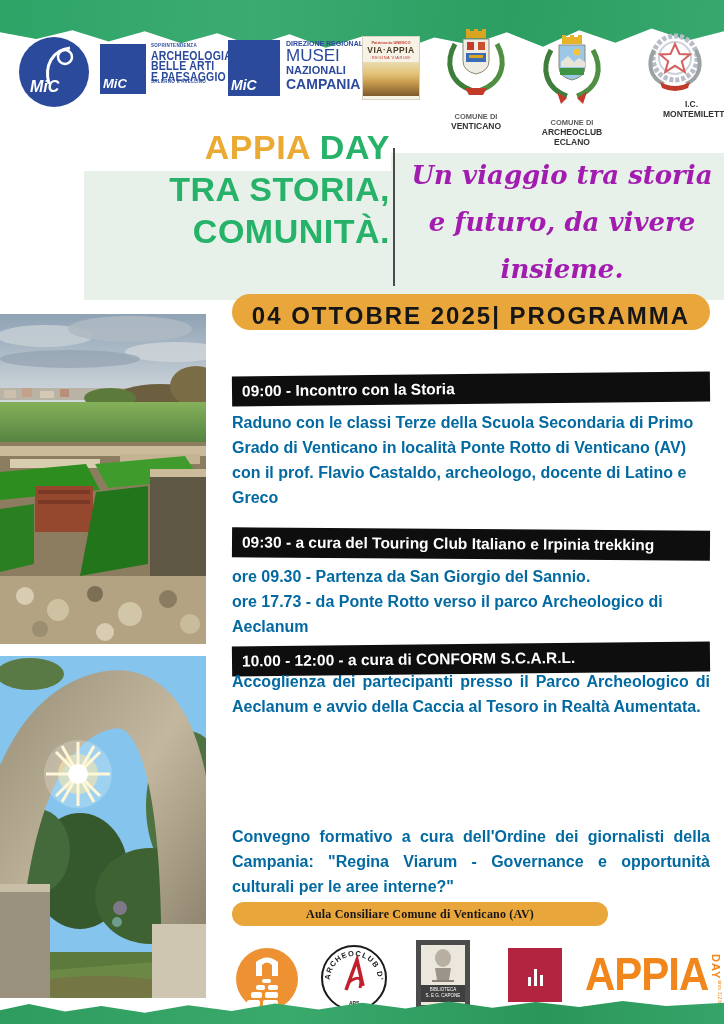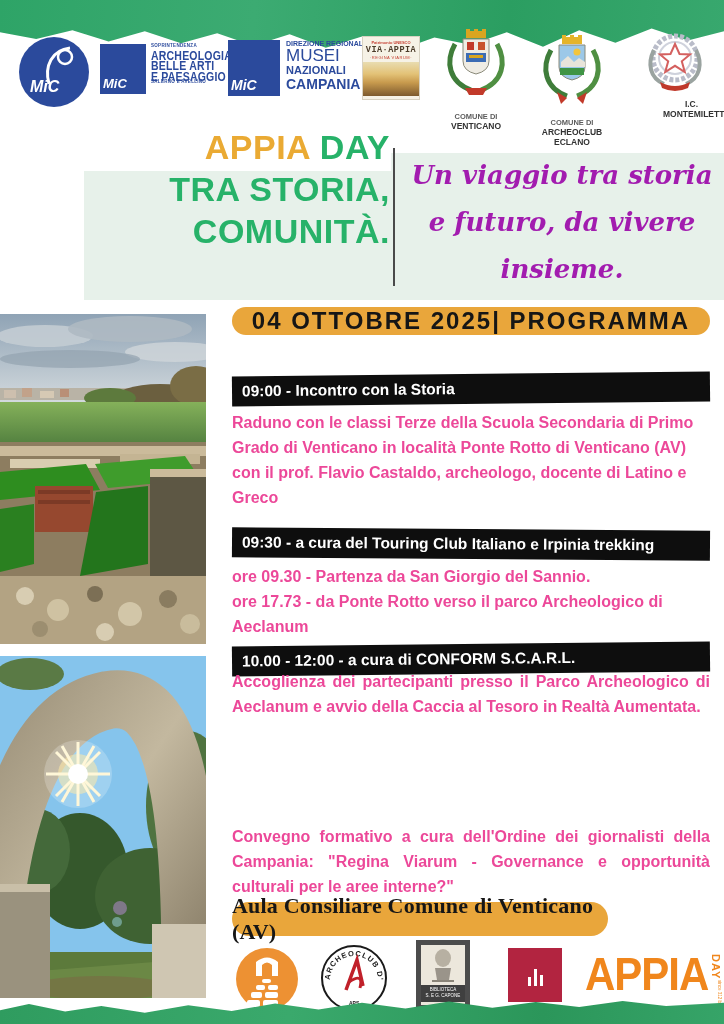--- a/index.html
+++ b/index.html
@@ -31,21 +31,21 @@
   .sopr-text .big { font-size:10.5px; font-weight:bold; letter-spacing:.2px; transform:scaleY(1.25); transform-origin:left top; }
   .musei { left:228px; top:40px; display:flex; gap:6px; }
   .musei .mic-sq { width:52px; height:56px; font-size:14px; }
   .musei-text { color:#2b4a9c; line-height:1.05; }
   .musei-text .t1 { font-size:7px; font-weight:bold; }
   .musei-text .t2 { font-size:17px; font-weight:normal; }
   .musei-text .t3 { font-size:11px; font-weight:bold; }
   .musei-text .t4 { font-size:14px; font-weight:bold; }
   .viaappia { left:362px; top:36px; width:58px; height:64px; border:1px solid #d8d2c2; background:#f6f2e6; overflow:hidden; text-align:center; }
   .viaappia .unesco { font-size:4px; color:#c43c2e; font-weight:bold; margin-top:3px; }
-  .viaappia .va { font-size:8.5px; color:#4a3a28; font-weight:bold; letter-spacing:.5px; font-family:Liberation Mono, monospace; }
+  .viaappia .va { font-size:8.5px; color:#4a3a28; font-weight:bold; letter-spacing:.5px; font-family:Liberation Sans, sans-serif; }
   .viaappia .rv { font-size:4px; color:#c43c2e; letter-spacing:.5px; }
   .viaappia .land { width:100%; height:34px; margin-top:2px;
     background:linear-gradient(#e9dcb0 0%,#e3c277 35%,#c89b4e 60%,#7d5a2e 100%); }
   .crest { text-align:center; }
   .crest-venticano { left:437px; top:28px; width:78px; }
   .crest-mirabella { left:527px; top:34px; width:90px; }
   .crest-label { font-size:7.5px; color:#5c5c5c; font-weight:bold; margin-top:2px; }
   .crest-label2 { font-size:8.5px; color:#333; font-weight:bold; }
   .ic-monte { left:630px; top:30px; width:90px; text-align:center; }
   .ic-label { font-size:8.5px; color:#333; font-weight:bold; margin-top:3px;margin-left:33px; }
@@ -62,34 +62,34 @@
     font-family:"DejaVu Serif", cursive; font-style:italic; font-weight:bold;
     color:#a21caf; font-size:26px; line-height:47px; }
 
   
   .photo { position:absolute; left:0; display:block; }
 
   
   .col { position:absolute; left:232px; width:478px; }
   .pill { background:#e9a63b; border-radius:24px; color:#161616; font-weight:bold;
     display:flex; align-items:center; justify-content:center; }
-  .pill-date { top:307px; height:28px; font-size:24px; letter-spacing:2px;align-items:flex-end; }
+  .pill-date { top:294px; height:36px; font-size:24px; letter-spacing:2px;align-items:flex-end; }
   .banner { background:#0e0e0e; color:#fff; font-weight:bold; font-size:15.5px;
     height:30px; line-height:30px; padding-left:10px; transform:rotate(-0.6deg); }
   .banner-1 { top:374px; }
   .banner-2 { top:529px; transform:rotate(0.4deg); }
   .banner-3 { top:644px; }
-  .body-text { color:#ec4899; font-weight:bold; font-size:16px; line-height:25px; }
+  .body-text { color:#0369a1; font-weight:bold; font-size:16px; line-height:25px; }
   .body-1 { top:410px; }
   .body-2 { top:564px; }
   .body-3 { top:669px; text-align:justify; }
   .pill-evening { top:764px; height:48px; font-size:21px; letter-spacing:1.2px; }
   .body-4 { top:824px; text-align:justify; }
-  .pill-venue { top:902px; width:376px; height:34px; border-radius:17px;
-    font-family:"Liberation Serif",serif; font-size:22px; letter-spacing:.2px; }
+  .pill-venue { top:902px; width:376px; height:24px; border-radius:17px;
+    font-family:"Liberation Serif",serif; font-size:12px; letter-spacing:.2px; }
 
   
   .blogo { position:absolute; }
   .bl-arch { left:236px; top:948px; }
   .bl-archeo { left:320px; top:944px; }
   .bl-biblio { left:416px; top:940px; width:54px; height:70px; border:5px solid #4c4c4c; background:#ece7dc; }
   .bl-biblio .engr { width:100%; height:40px; display:flex; align-items:center; justify-content:center; }
   .bl-biblio .band { background:#3f3f3f; color:#fff; font-size:4.5px; text-align:center; line-height:1.4; padding:2px 0; }
   .bl-museo { left:500px; top:948px; width:70px; text-align:center; }
   .museo-sq { width:54px; height:54px; margin:0 auto; background:#b22440; display:flex; align-items:flex-end; justify-content:center; gap:3px; padding-bottom:16px; }

